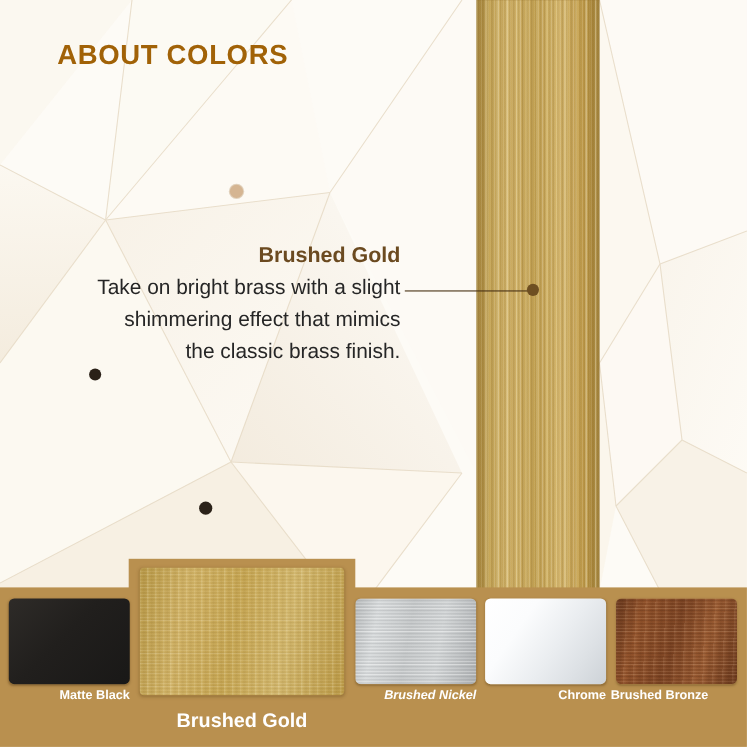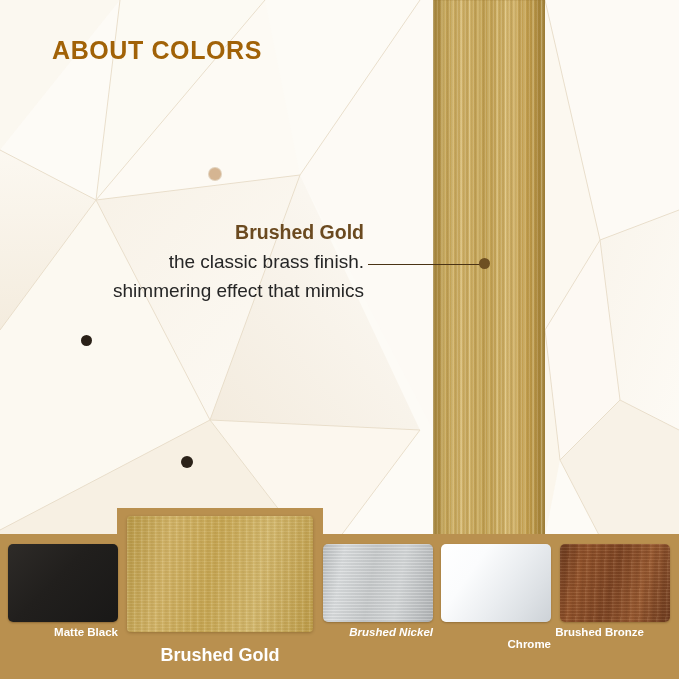--- a/index.html
+++ b/index.html
@@ -246,21 +246,21 @@
         #6b3a1f 0%,
         #94542c 20%,
         #7e4524 48%,
         #9a5b32 72%,
         #6c3a1e 100%);
     box-shadow: 0 1px 2px rgba(60,35,5,0.30);
   }
 
   .lb-black  { left: 8px;   top: 626px; width: 110px; }
   .lb-nickel { left: 323px; top: 626px; width: 110px; font-style: italic; }
-  .lb-chrome { left: 441px; top: 626px; width: 110px; margin-top: 12px; }
+  .lb-chrome { left: 441px; top: 626px; width: 110px; }
   .lb-bronze { left: 534px; top: 626px; width: 110px; }
 
   .lb-gold-big {
     left: 127px; top: 645px; width: 186px;
     font-size: 18px;
     font-weight: bold;
     color: #ffffff;
     text-align: center;
   }
 </style>
@@ -330,22 +330,23 @@
   <div class="gold-column"></div>
 
   <div class="page-title">ABOUT COLORS</div>
 
   <div class="deco-dot tan"></div>
   <div class="deco-dot dark-a"></div>
   <div class="deco-dot dark-b"></div>
 
   <div class="callout">
     <div class="callout-head">Brushed Gold</div>
+    <div class="callout-body">Take on bright brass with a slight</div>
+    <div class="callout-body">shimmering effect that mimics</div>
     <div class="callout-body">the classic brass finish.</div>
-    <div class="callout-body">shimmering effect that mimics</div>
   </div>
 
   <div class="leader-line"></div>
   <div class="leader-dot"></div>
 
   <div class="featured-riser"></div>
   <div class="swatch-bar"></div>
 
   <div class="swatch sw-black"></div>
   <div class="swatch sw-gold-big"></div>

